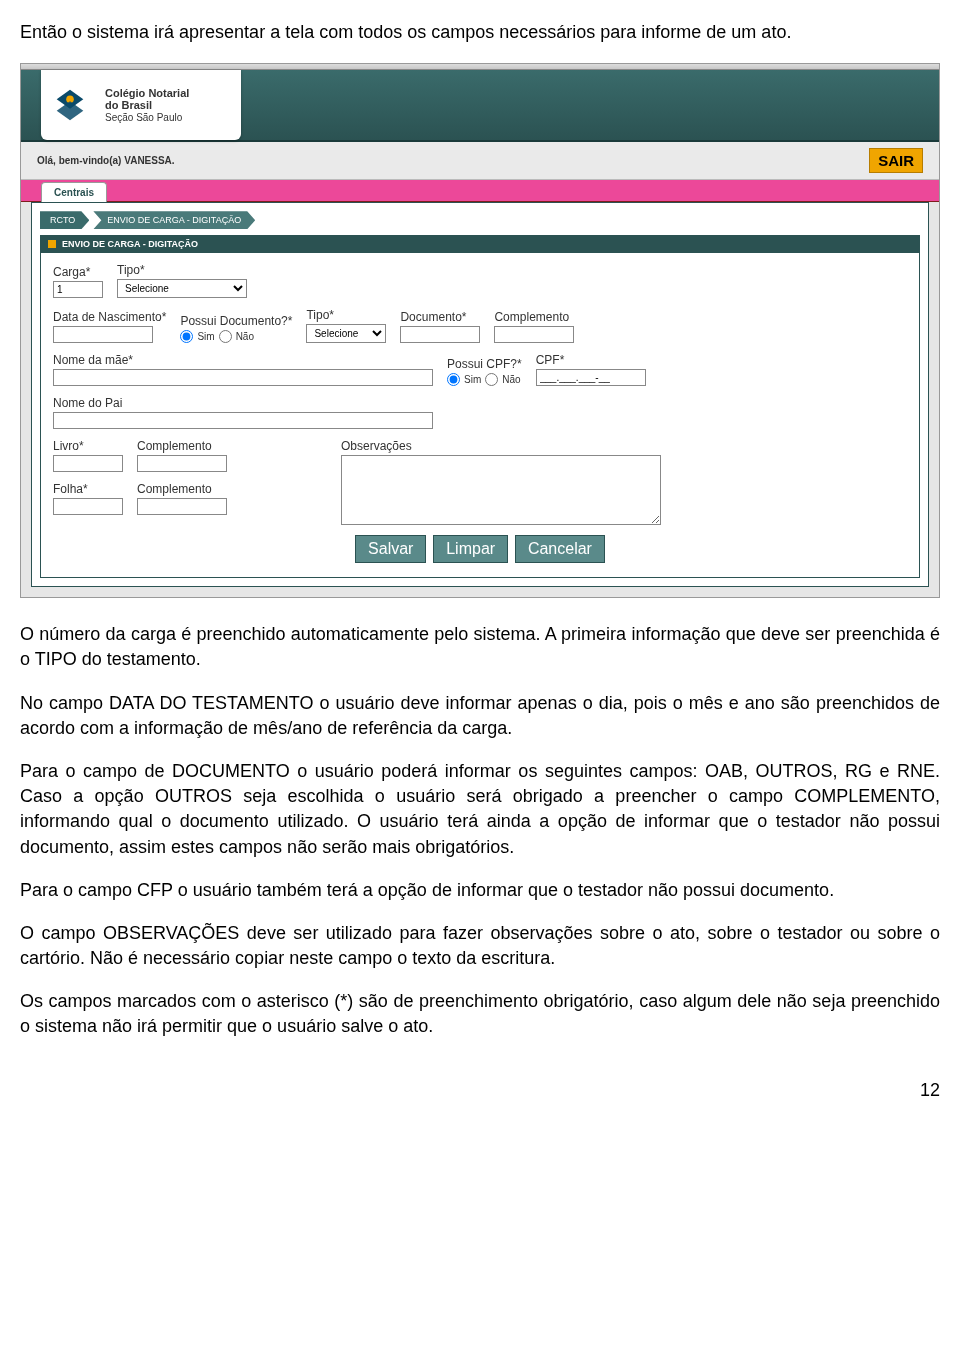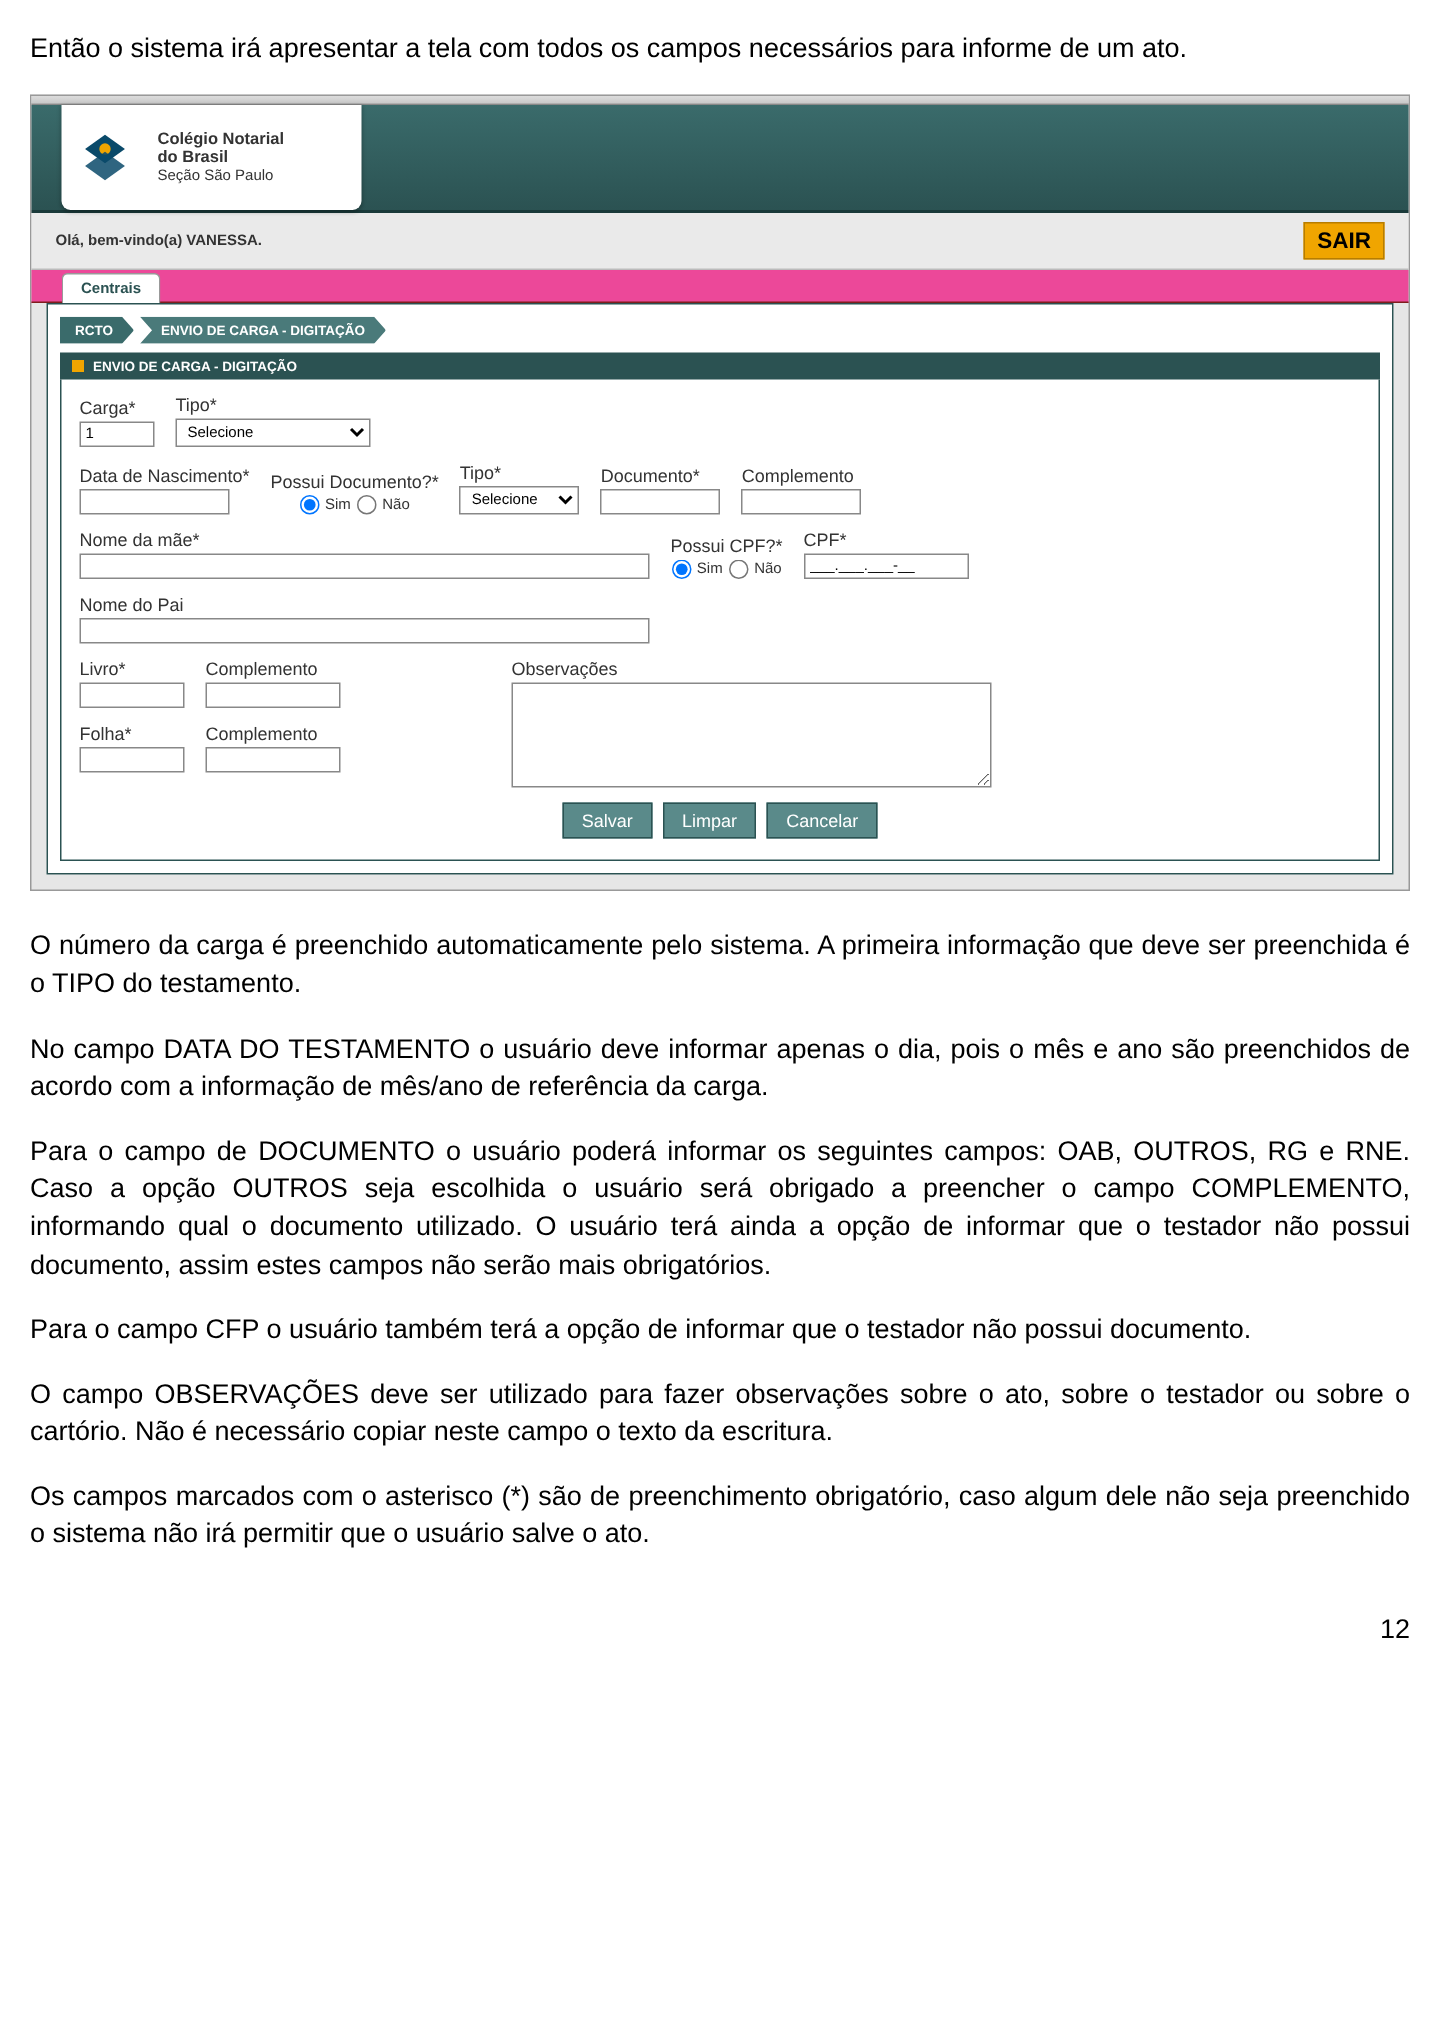--- a/index.html
+++ b/index.html
@@ -106,21 +106,21 @@
     padding: 8px;
   }
   .breadcrumb {
     display: flex;
     margin-bottom: 6px;
   }
   .crumb {
     background: #3a6b6b;
     color: #fff;
     font-size: 9px;
-    font-weight: bold;
+    font-weight: normal;
     padding: 4px 14px 4px 10px;
     position: relative;
     margin-right: 4px;
     clip-path: polygon(0 0, calc(100% - 8px) 0, 100% 50%, calc(100% - 8px) 100%, 0 100%);
   }
   .crumb.second {
     background: #4a7a7a;
     clip-path: polygon(0 0, calc(100% - 8px) 0, 100% 50%, calc(100% - 8px) 100%, 0 100%, 8px 50%);
     padding-left: 14px;
   }
@@ -147,28 +147,28 @@
   .row { display: flex; gap: 14px; margin-bottom: 10px; align-items: flex-end; flex-wrap: wrap; }
   .field { display: flex; flex-direction: column; }
   .field label { font-size: 12px; margin-bottom: 2px; }
   .field input[type=text], .field select, .field textarea {
     font-size: 10px;
     padding: 2px 3px;
     border: 1px solid #888;
     background: #fff;
     font-family: inherit;
   }
-  .radio-group { display: flex; gap: 4px; align-items: center; font-size: 10px; justify-content: center; }
+  .radio-group { display: flex; gap: 4px; align-items: center; font-size: 10px; }
   .radio-group input { margin: 0; }
   .btnrow { text-align: center; margin-top: 10px; }
   .fbtn {
     background: #5a8a8a;
     color: #fff;
     border: 1px solid #2b5252;
-    font-size: 12px;
+    font-size: 16px;
     padding: 4px 12px;
     margin: 0 2px;
     cursor: pointer;
   }
   textarea { resize: both; }
 </style>
 </head>
 <body>
 
 <p class="doc-text">Então o sistema irá apresentar a tela com todos os campos necessários para informe de um ato.</p>

